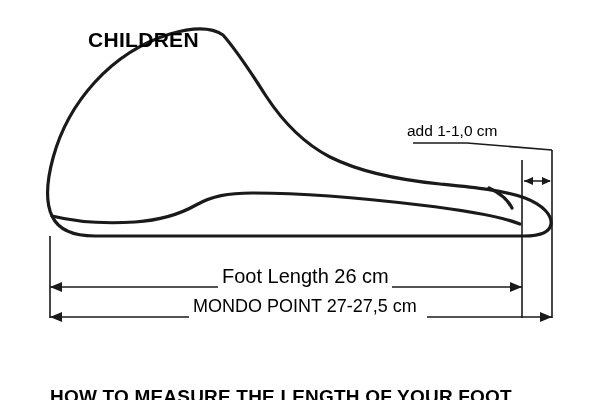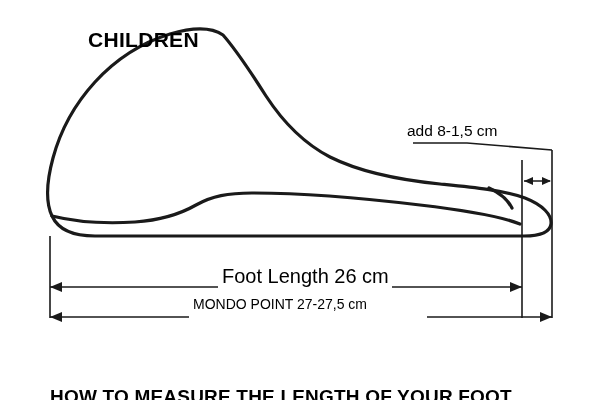--- a/index.html
+++ b/index.html
@@ -43,21 +43,21 @@
     font-size: 15.5px;
   }
   #label-foot-length {
     left: 222px;
     top: 265px;
     font-size: 20px;
   }
   #label-mondo {
     left: 193px;
     top: 296px;
-    font-size: 14px;
+    font-size: 18px;
   }
   #caption {
     left: 50px;
     top: 350px;
     font-size: 19px;
     font-weight: bold;
     letter-spacing: 0.2px;
     margin-top: 36px;
   }
 </style>
@@ -113,21 +113,21 @@
 
     <rect x="218" y="272" width="174" height="22" fill="#ffffff"></rect>
 
     <rect x="189" y="302" width="238" height="22" fill="#ffffff"></rect>
 
     <rect x="404" y="120" width="130" height="22" fill="#ffffff"></rect>
   </svg>
 
   <div class="label" id="title-children">CHILDREN</div>
 
-  <div class="label" id="label-add">add 8-1,5 cm</div>
+  <div class="label" id="label-add">add 1-1,0 cm</div>
 
   <div class="label" id="label-foot-length">Foot Length 26 cm</div>
 
   <div class="label" id="label-mondo">MONDO POINT 27-27,5 cm</div>
 
   <div class="label" id="caption">HOW TO MEASURE THE LENGTH OF YOUR FOOT</div>
 
 </div>
 
 </body></html>

